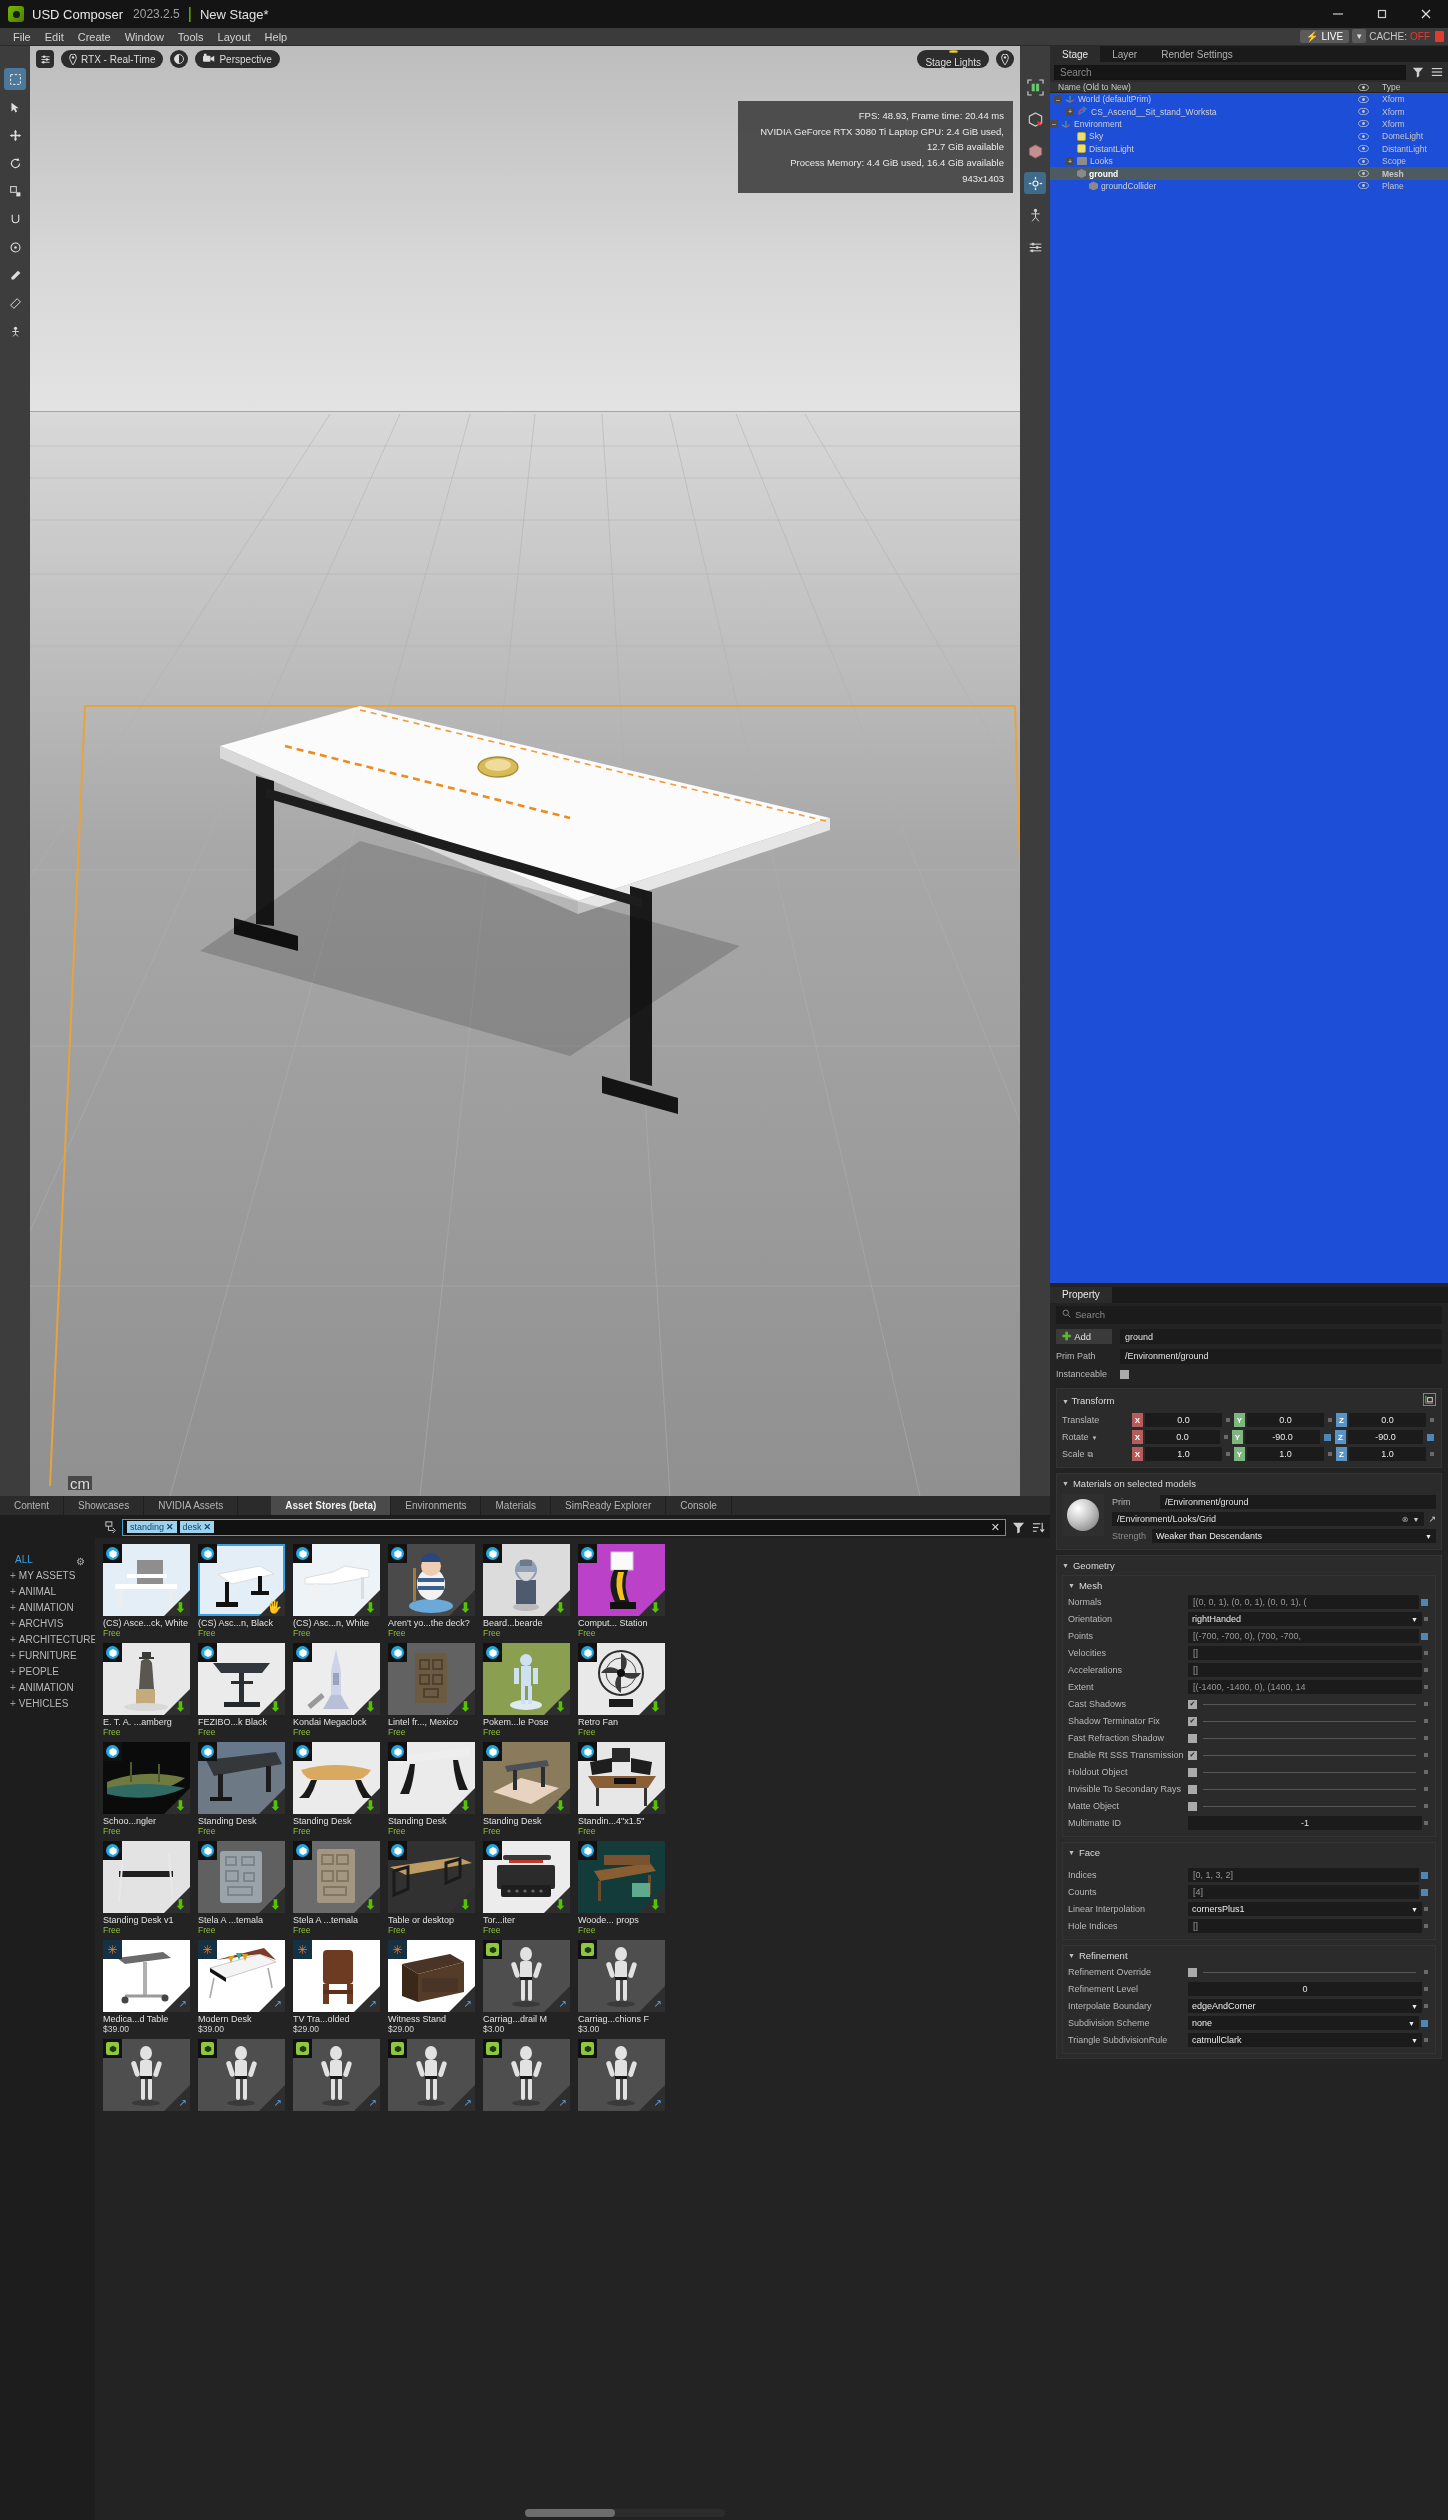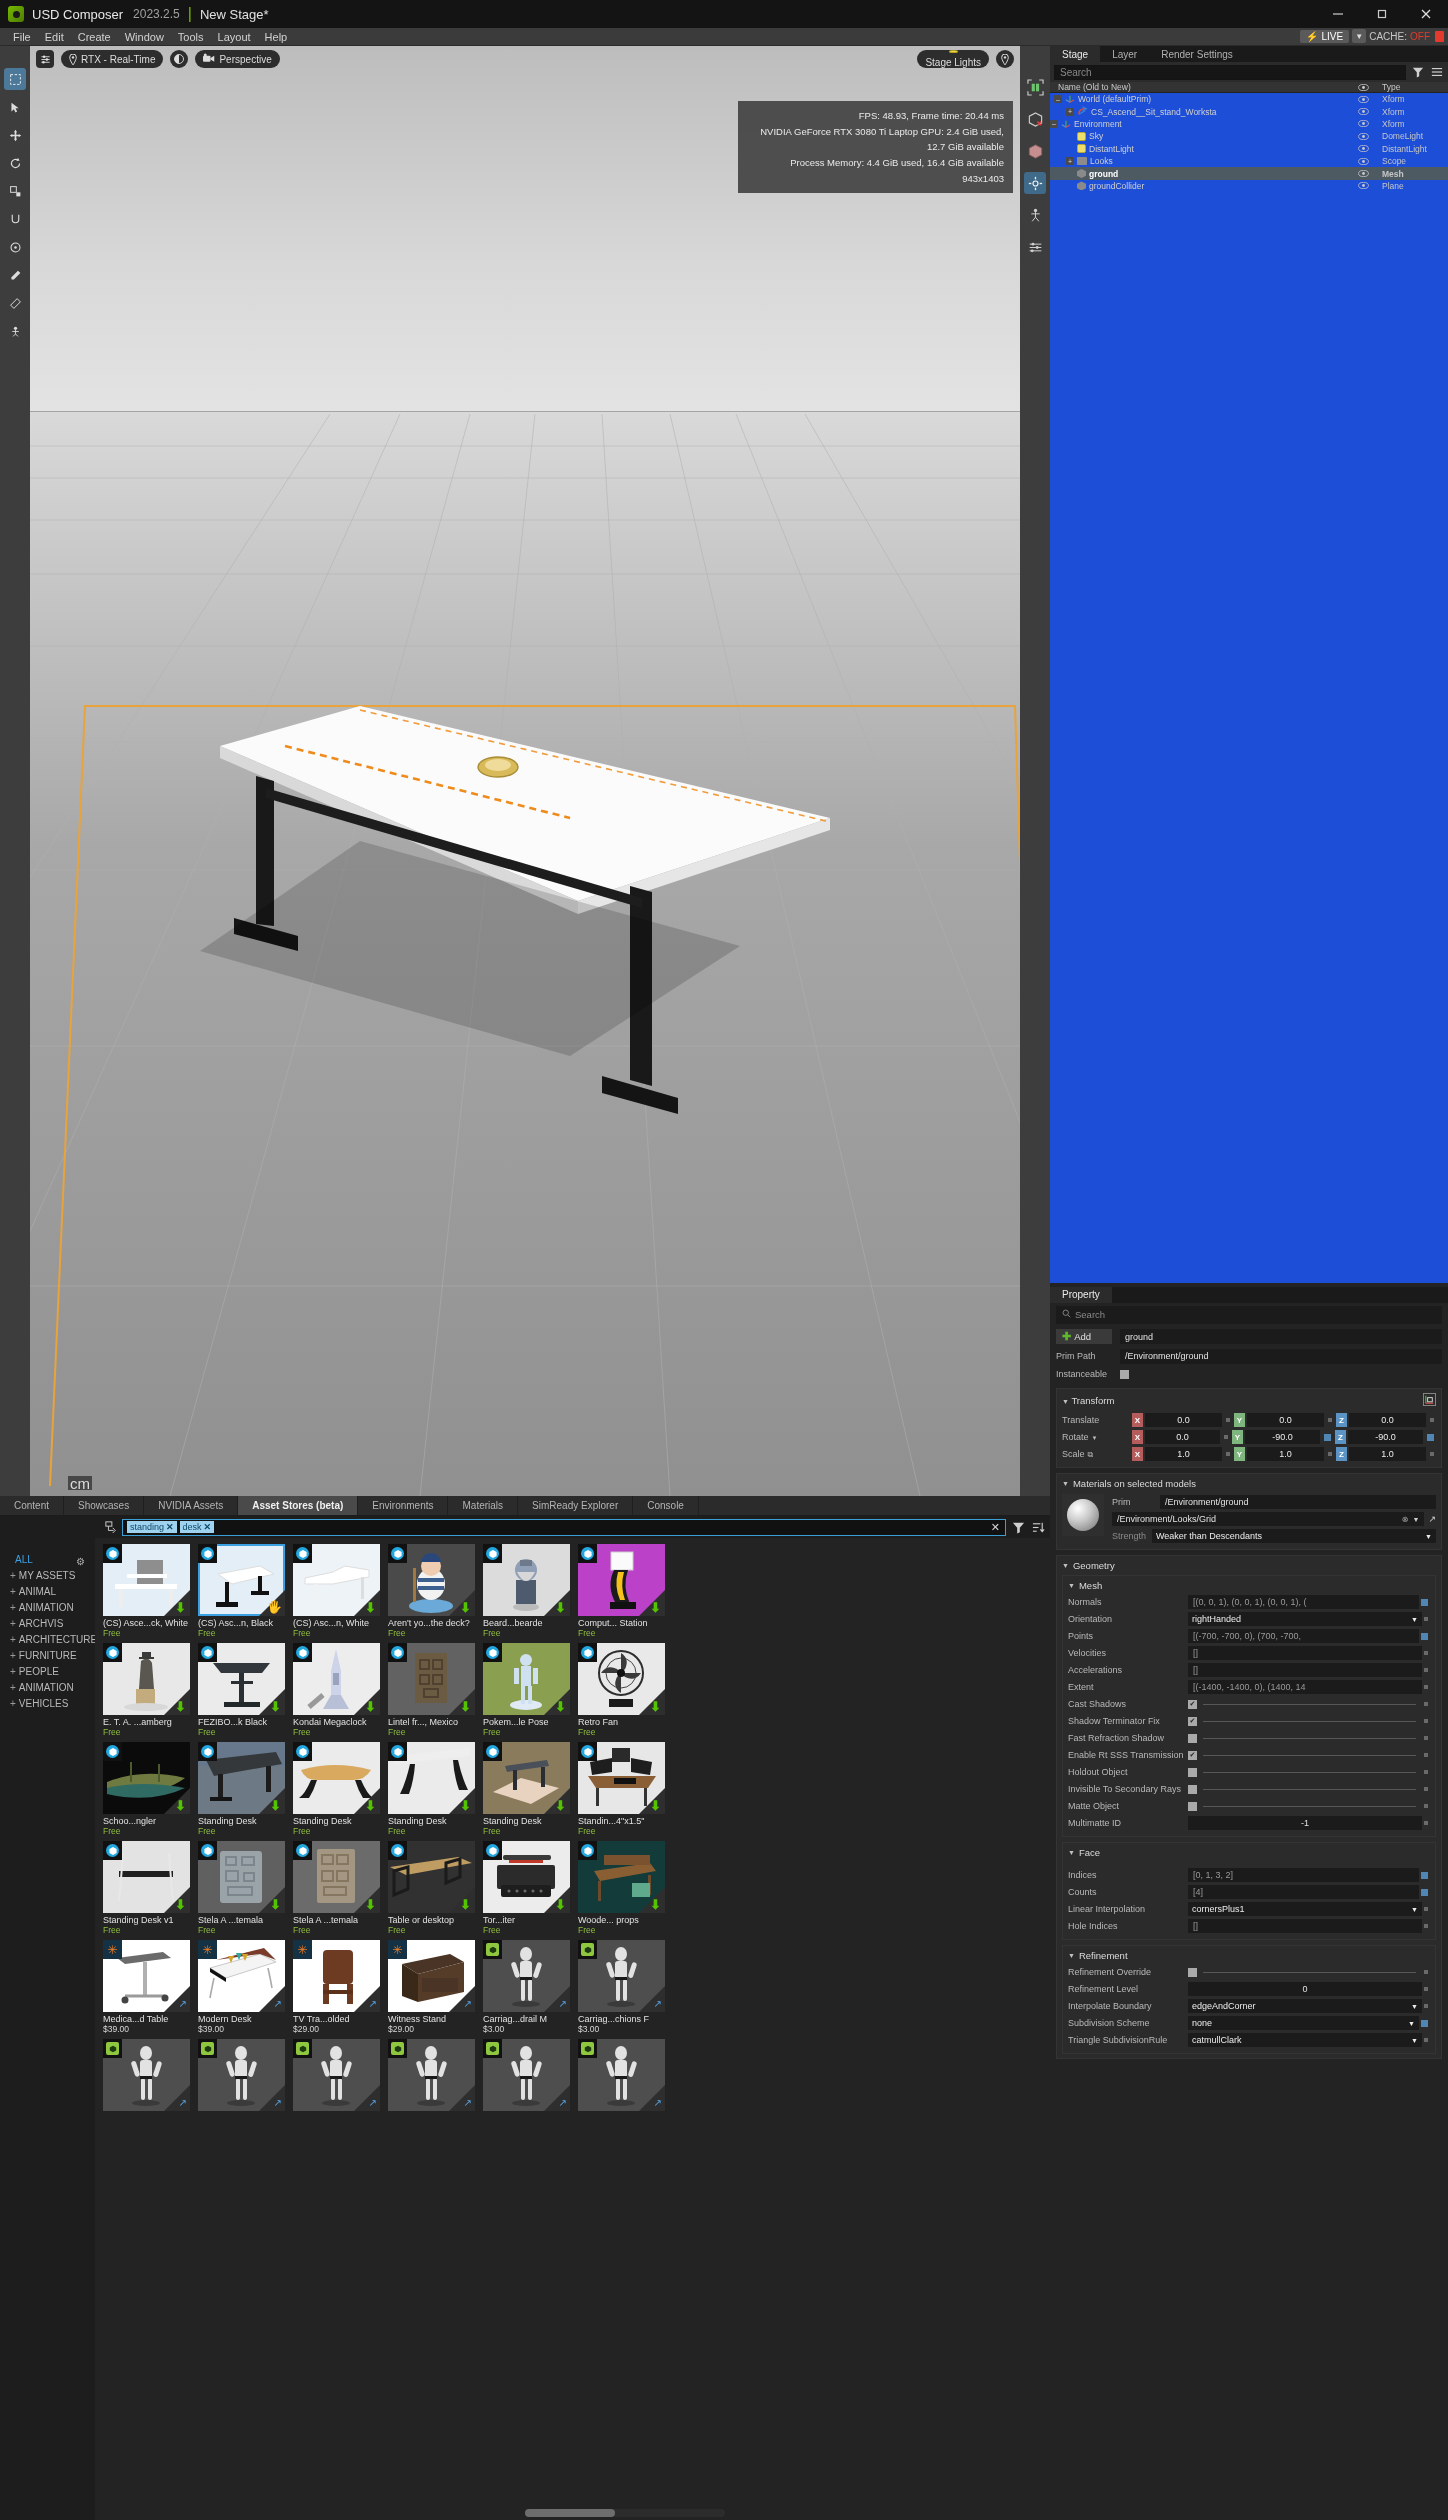--- a/index.html
+++ b/index.html
@@ -88,21 +88,21 @@
   .gz { width:22px; height:22px; display:flex; align-items:center;
       justify-content:center; color:#cfcfcf; border-radius:3px;}
   .gz.sel { background:#3f6a8a; }
 
   
   #browser { flex:1; background:#232323; display:flex; flex-direction:column; }
   #btabs { height:20px; background:#2b2b2b; display:flex; align-items:stretch;
      border-bottom:1px solid #1c1c1c; }
   .btab { font-size:10px; color:#b4b4b4; padding:0 14px; display:flex;
      align-items:center; border-right:1px solid #1f1f1f; background:#2b2b2b;}
-  .btab.active { background:#4a4a4a; color:#f0f0f0; font-weight:bold; }
+  .btab.active { background:#4a4a4a; color:#f0f0f0; font-weight:bold;margin-left:33px; }
 
   #bsearchrow { height:22px; background:#1d1d1d; display:flex; align-items:center;
      padding:0 4px; gap:4px;}
   .collapse-ico { width:14px; height:14px; display:flex; align-items:center;
      justify-content:center; color:#cfcfcf; margin-left:100px;}
   .searchbox { flex:1; height:17px; background:#111; border:1px solid #3a9fd4;
      display:flex; align-items:center; gap:3px; padding:0 4px; position:relative;}
   .chip { background:#9fd2ef; color:#0d4a68; font-size:9px; padding:0 3px;
      display:flex; align-items:center; gap:2px; height:12px; }
   .chip .x { font-weight:bold; font-size:9px; }
@@ -1413,21 +1413,21 @@
           </div>
           <div class="t-eye">
             <svg width="11" height="7" viewBox="0 0 14 9">
               <ellipse cx="7" cy="4.5" rx="6.3" ry="4" fill="none" stroke="#c9c9c9" stroke-width="1"></ellipse>
               <circle cx="7" cy="4.5" r="1.8" fill="#c9c9c9"></circle>
             </svg>
           </div>
           <div class="t-type">Mesh</div>
         </div>
         <div class="trow">
-          <div class="t-name" style="padding-left:16px">
+          <div class="t-name" style="padding-left:28px">
             <span style="width:8px;display:inline-block"></span>
             <span class="mesh-ico"></span>
             <span>groundCollider</span>
           </div>
           <div class="t-eye">
             <svg width="11" height="7" viewBox="0 0 14 9">
               <ellipse cx="7" cy="4.5" rx="6.3" ry="4" fill="none" stroke="#c9c9c9" stroke-width="1"></ellipse>
               <circle cx="7" cy="4.5" r="1.8" fill="#c9c9c9"></circle>
             </svg>
           </div>

